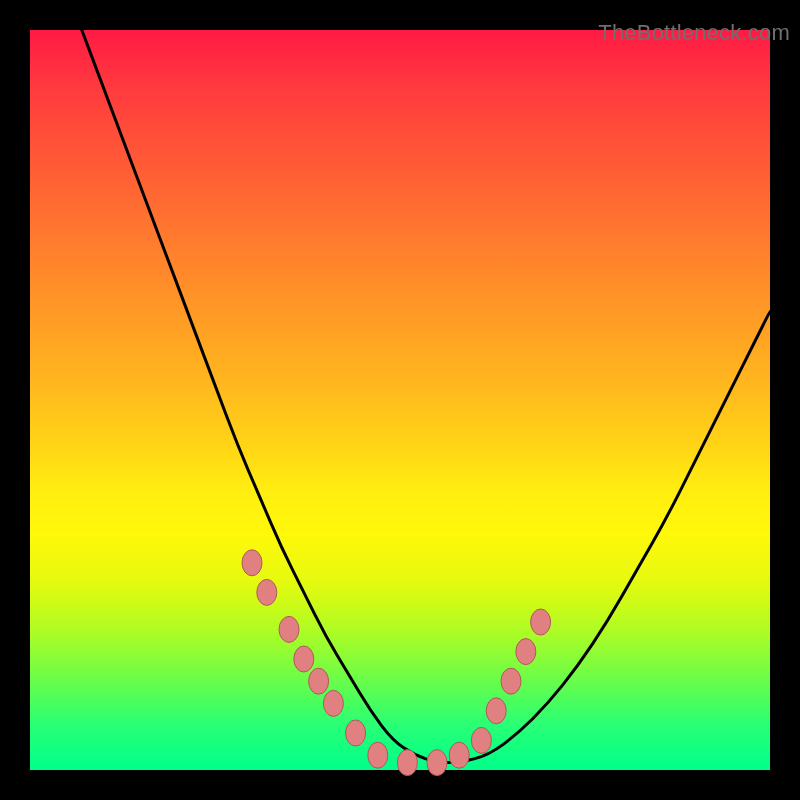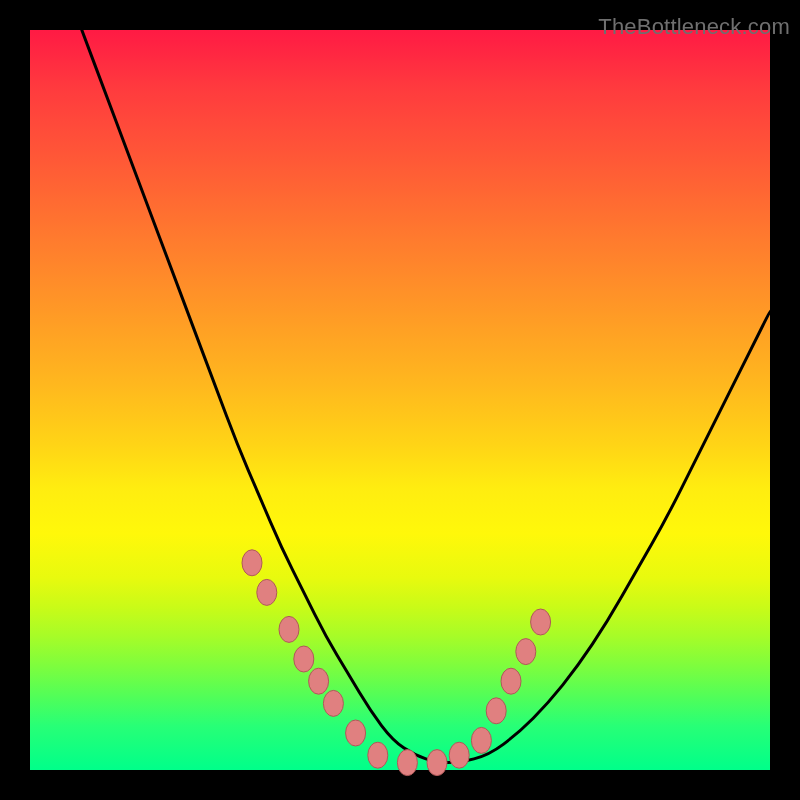--- a/index.html
+++ b/index.html
@@ -40,21 +40,21 @@
       #c9fb18 78%,
       #a6fc28 82%,
       #7dfd3e 86%,
       #52fe58 90%,
       #28ff76 94%,
       #00ff8a 100%
     );
   }
   .watermark {
     position: absolute;
-    top: 14px;
+    top: 20px;
     right: 10px;
     color: #6f6f6f;
     font-size: 22px;
     font-weight: 500;
     letter-spacing: 0.2px;
     pointer-events: none;
     user-select: none;
   }
   svg.curve {
     position: absolute;

